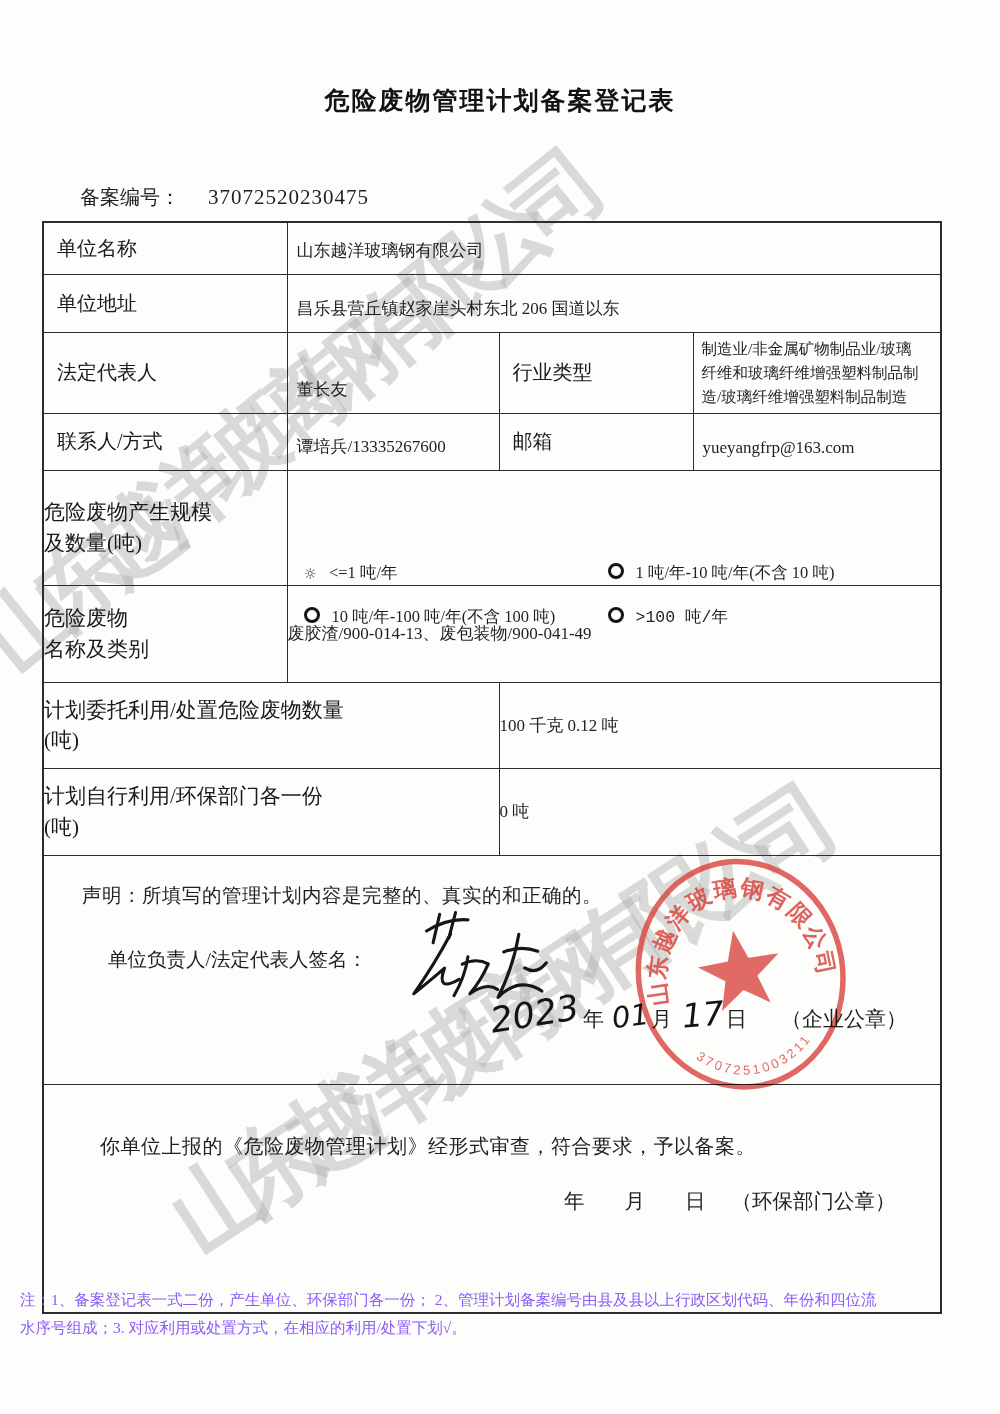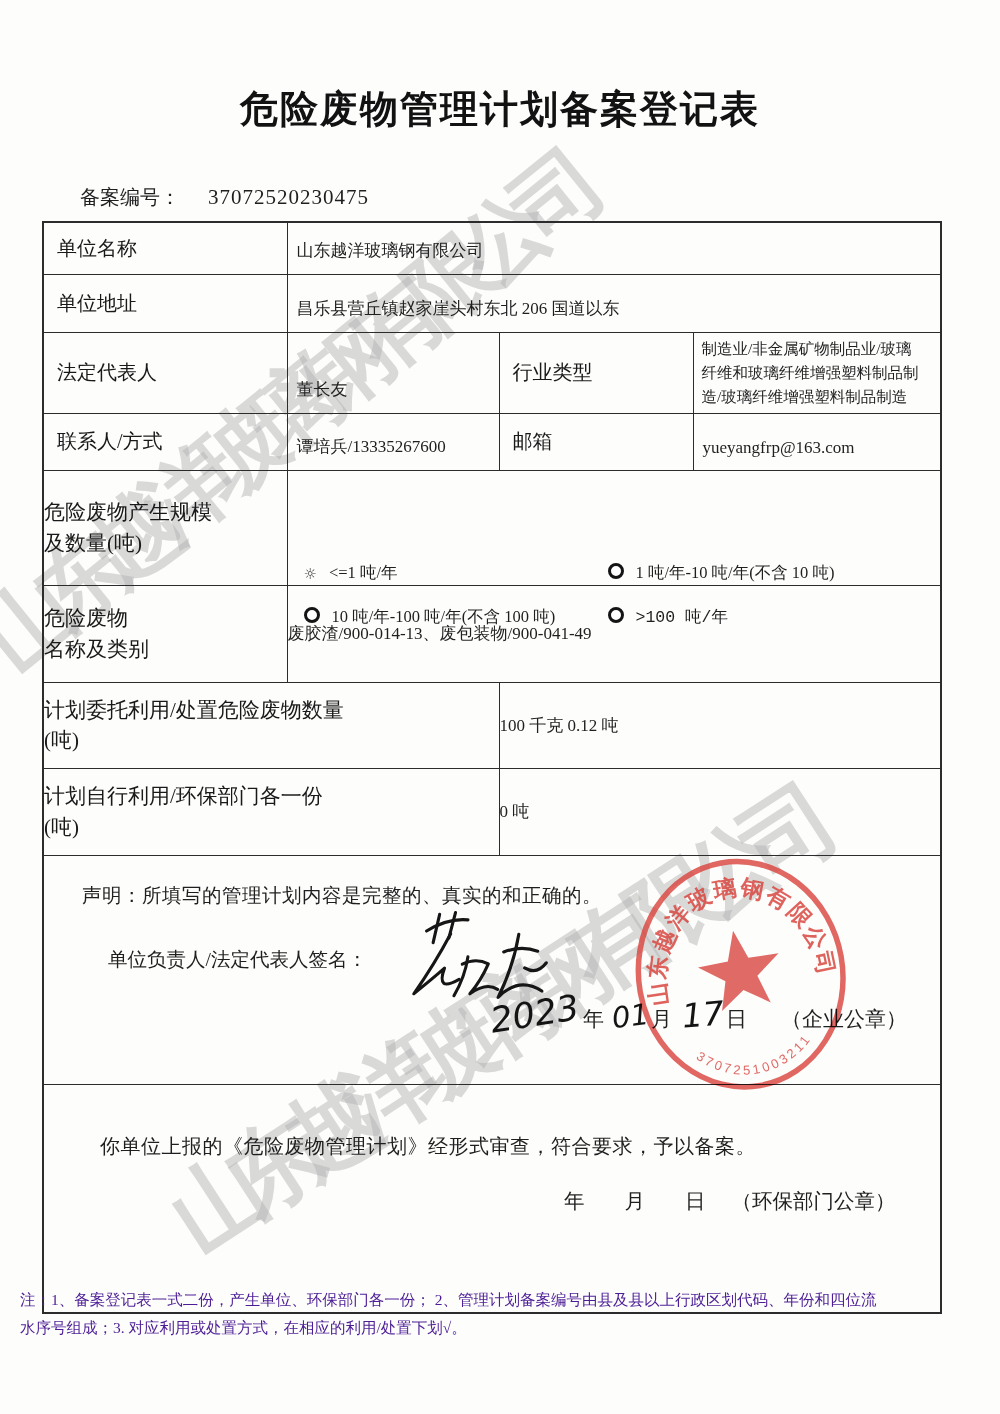--- a/index.html
+++ b/index.html
@@ -10,21 +10,21 @@
   
   .wm{position:absolute;white-space:nowrap;font-weight:700;
       color:rgba(178,178,178,.48);z-index:1;pointer-events:none;
       font-family:"Liberation Sans",sans-serif;}
   .wm1{font-size:88px;letter-spacing:-20px;left:-88px;top:356px;transform:rotate(-39deg);}
   .wm2{font-size:92px;letter-spacing:-24px;left:120px;top:962px;transform:rotate(-33deg);}
 
   .content{position:absolute;inset:0;z-index:2;}
 
   .title{position:absolute;left:0;top:84px;width:100%;text-align:center;
-         font-size:38px;font-weight:700;letter-spacing:2px;color:#121212;}
+         font-size:25px;font-weight:700;letter-spacing:2px;color:#121212;}
   .regline{position:absolute;left:80px;top:184px;font-size:20px;}
   .regline .num{margin-left:28px;font-size:21px;letter-spacing:1px;font-family:Liberation Serif, serif;}
 
   table.form{position:absolute;left:42px;top:221px;width:898px;border-collapse:collapse;
              table-layout:fixed;border:2.5px solid #2c2c2c;}
   td{border:1.8px solid #2c2c2c;padding:0;vertical-align:middle;overflow:visible;}
   td.lbl{font-size:20px;padding-left:13px;color:#191919;}
   td.lblc{font-size:21px;text-align:left;line-height:1.45;color:#191919;}
   td.val{font-size:17px;padding-left:9px;vertical-align:bottom;}
   td.val .vpad{padding-bottom:12px;}
@@ -60,21 +60,21 @@
 
   
   .apprcell{position:relative;height:227px;}
   .apprtext{position:absolute;left:56px;top:48px;font-size:20px;letter-spacing:.5px;}
   .apprdate{position:absolute;left:520px;top:102px;font-size:20.5px;display:flex;}
   .apprdate span{margin-right:0;}
   .gap55{display:inline-block;width:40px;}
   .gap30{display:inline-block;width:26px;}
 
   .footnote{position:absolute;left:20px;top:1286px;width:956px;font-size:15.5px;
-            line-height:1.8;color:#4c1d95;}
+            line-height:1.8;color:#8b5cf6;}
 </style>
 </head>
 <body>
 
 <div class="page">
 
   <div class="wm wm1">山东越洋玻璃钢有限公司</div>
   <div class="wm wm2">山东越洋玻璃钢有限公司</div>
 
   <div class="content">

